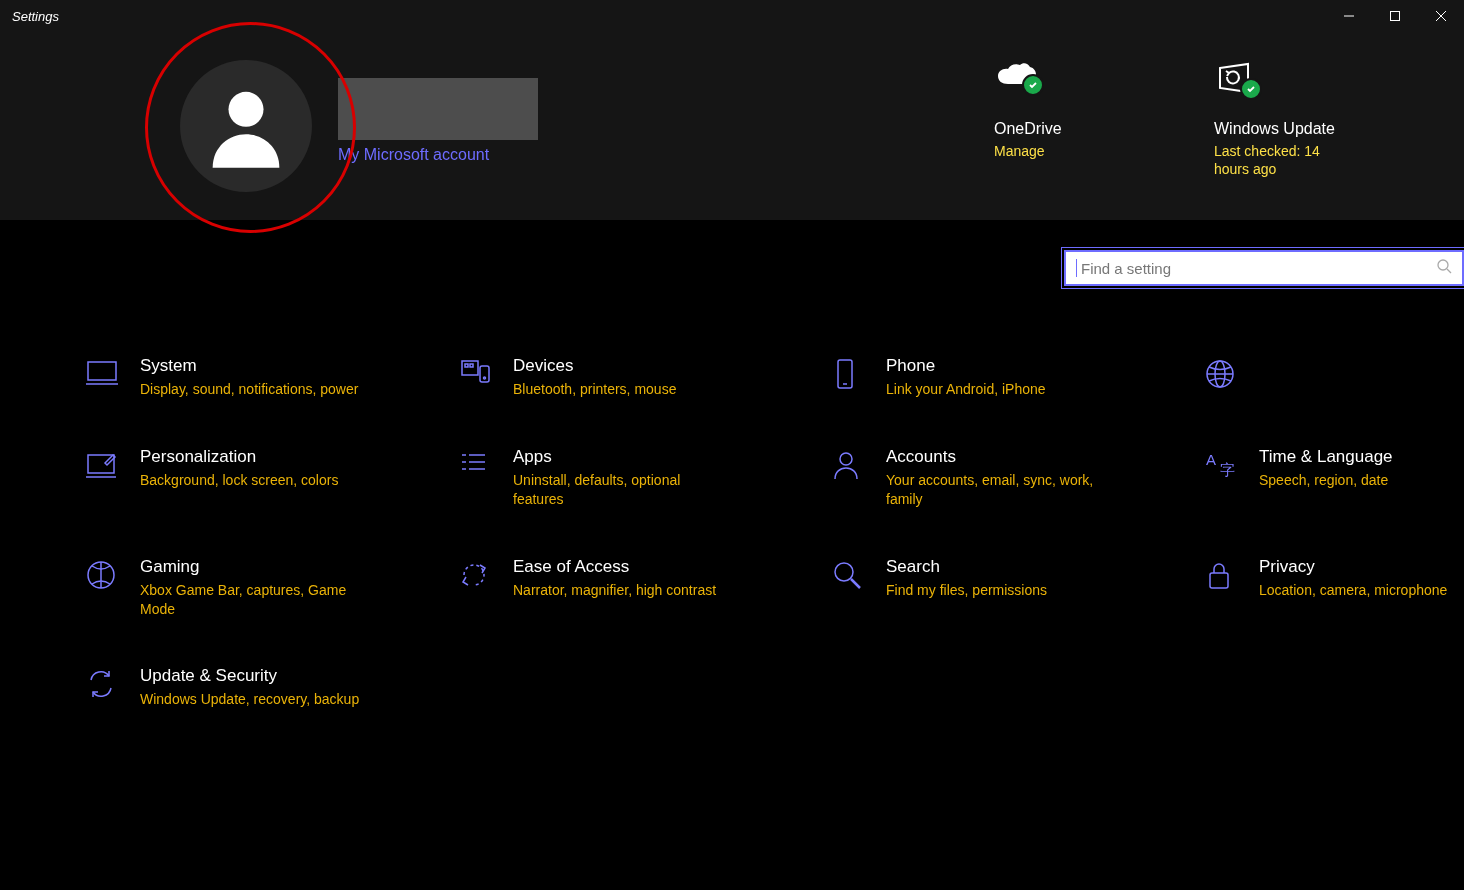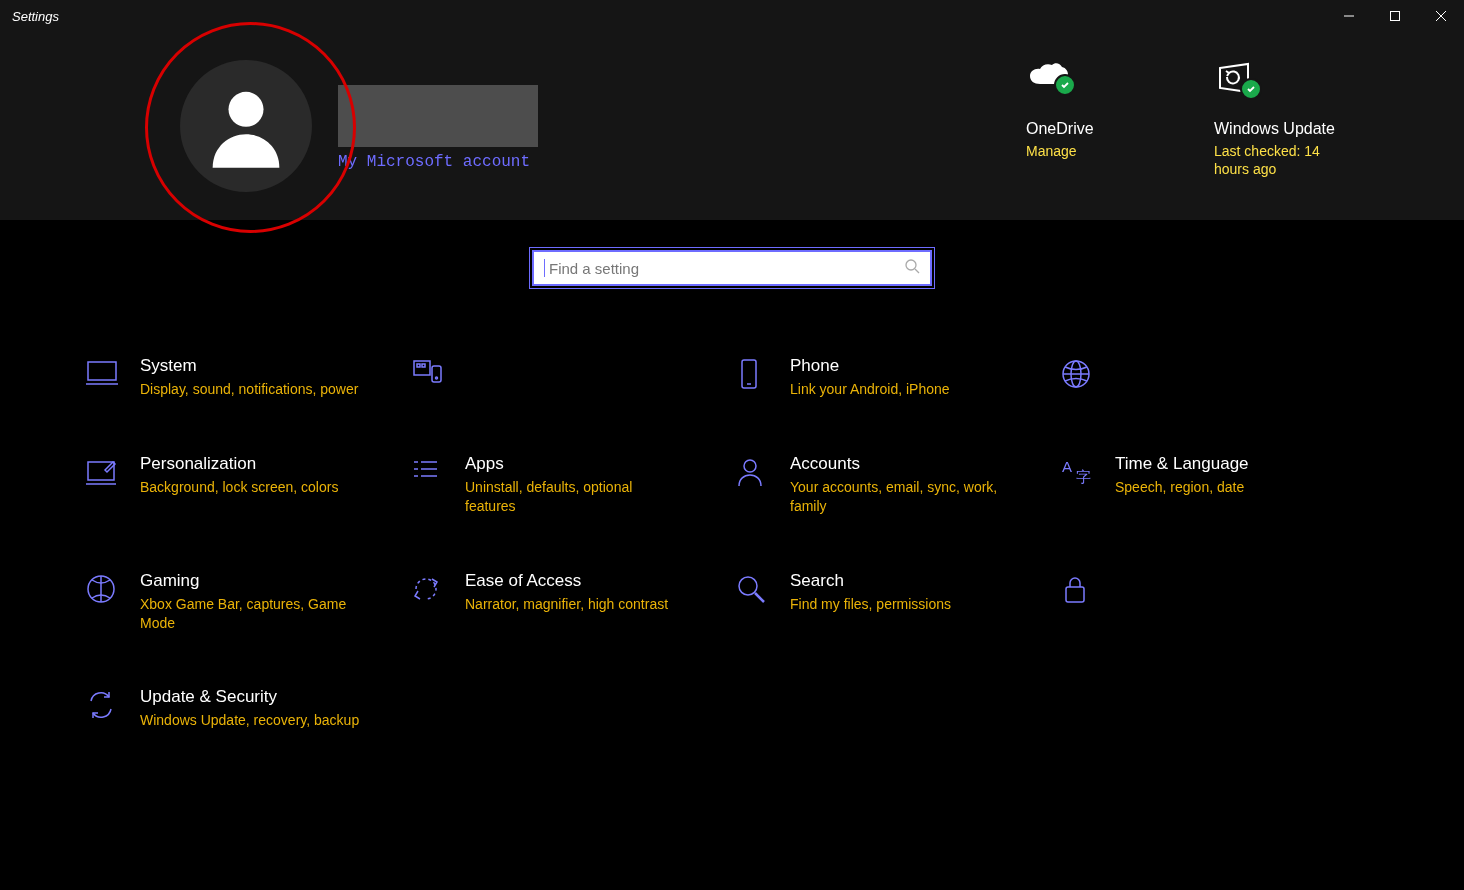--- a/index.html
+++ b/index.html
@@ -7,38 +7,38 @@
   .titlebar{display:flex;align-items:center;justify-content:space-between;height:32px;padding:0 0 0 12px;font-style:italic;}
   .title{font-size:13px;}
   .winbtns{display:flex;height:32px;}
   .winbtn{width:46px;height:32px;display:flex;align-items:center;justify-content:center;}
   .winbtn svg{stroke:#fff;}
   .profile{position:absolute;left:180px;top:60px;display:flex;align-items:flex-start;}
   .avatar-wrap{position:relative;width:140px;height:140px;}
   .ring{position:absolute;left:-35px;top:-38px;width:205px;height:205px;border:3px solid #d80000;border-radius:50%;pointer-events:none;}
   .avatar{width:132px;height:132px;border-radius:50%;background:#2a2a2a;display:flex;align-items:center;justify-content:center;}
   .avatar svg{fill:#fff;}
-  .profile-info{margin-left:18px;margin-top:25px;font-family:Liberation Mono, monospace;}
+  .profile-info{margin-left:18px;margin-top:18px;}
   .name-redact{width:200px;height:62px;background:#4d4d4d;}
   .ms-link{color:#6e6cff;font-size:16px;margin-top:6px;display:inline-block;}
-  .status-row{position:absolute;right:110px;top:60px;display:flex;gap:48px;}
+  .status-row{position:absolute;right:110px;top:60px;display:flex;gap:80px;}
   .status-tile{width:140px;}
   .status-icon{height:50px;position:relative;}
   .status-title{font-size:16px;margin-top:10px;}
   .status-sub{font-size:14px;color:#fde047;margin-top:4px;line-height:1.3;}
   .badge{position:absolute;left:20px;top:20px;width:18px;height:18px;border-radius:50%;background:#1aa94b;border:2px solid #151515;display:flex;align-items:center;justify-content:center;}
   .badge svg{stroke:#fff;}
   .main{padding:30px 0 0 0;background:#000;}
-  .search-wrap{display:flex;justify-content:center;margin-bottom:70px;}
+  .search-wrap{display:flex;justify-content:flex-end;margin-bottom:70px;}
   .searchbox{width:400px;height:36px;background:#fff;border:2px solid #6e6cff;outline:1px solid #6e6cff;outline-offset:2px;display:flex;align-items:center;padding:0 10px;box-sizing:border-box;}
   .searchbox input{flex:1;border:none;outline:none;font-size:15px;color:#666;font-family:inherit;background:transparent;}
   .searchbox input::placeholder{color:#777;}
   .searchbox .caret{width:1px;height:18px;background:#6e6cff;margin-right:2px;}
   .sicon{opacity:.5;}
-  .grid{display:grid;grid-template-columns:repeat(4,325px);column-gap:0;row-gap:55px;padding:0 0 0 85px;}
+  .grid{display:grid;grid-template-columns:repeat(4,325px);column-gap:0;row-gap:55px;padding:0 0 0 85px;gap:48px;}
   .cat{display:flex;align-items:flex-start;cursor:default;}
   .cat-icon{width:55px;flex-shrink:0;display:flex;justify-content:flex-start;padding-top:2px;}
   .cat-icon svg{stroke:#7b7bff;fill:none;stroke-width:1.5;}
   .cat-text{max-width:220px;}
   .cat-title{font-size:17px;}
   .cat-desc{font-size:14px;color:#eab308;margin-top:4px;line-height:1.35;}
 </style>
 </head>
 <body>
 
@@ -147,20 +147,24 @@
     <div class="cat">
       <div class="cat-icon">
           <svg width="34" height="30" viewBox="0 0 34 30">
             <rect x="4" y="3" width="16" height="14"></rect>
             <rect x="7" y="6" width="3" height="3"></rect>
             <rect x="12" y="6" width="3" height="3"></rect>
             <rect x="22" y="8" width="9" height="16" rx="2"></rect>
             <circle cx="26.5" cy="20" r="1"></circle>
           </svg>
         </div>
+      <div class="cat-text">
+          <div class="cat-title">Devices</div>
+          <div class="cat-desc">Bluetooth, printers, mouse</div>
+        </div>
     </div>
 
     <div class="cat">
       <div class="cat-icon">
           <svg width="28" height="32" viewBox="0 0 28 32">
             <rect x="7" y="2" width="14" height="28" rx="2"></rect>
             <line x1="12" y1="26" x2="16" y2="26"></line>
           </svg>
         </div>
       <div class="cat-text">
@@ -280,20 +284,24 @@
         </div>
     </div>
 
     <div class="cat">
       <div class="cat-icon">
           <svg width="30" height="32" viewBox="0 0 30 32">
             <rect x="6" y="14" width="18" height="15" rx="2"></rect>
             <path d="M10 14v-4a5 5 0 0 1 10 0v4"></path>
           </svg>
         </div>
+      <div class="cat-text">
+          <div class="cat-title">Privacy</div>
+          <div class="cat-desc">Location, camera, microphone</div>
+        </div>
     </div>
 
     <div class="cat">
       <div class="cat-icon">
           <svg width="32" height="32" viewBox="0 0 32 32">
             <path d="M6 12a10 10 0 0 1 18-4"></path>
             <polyline points="24,3 24,8 19,8"></polyline>
             <path d="M26 20a10 10 0 0 1-18 4"></path>
             <polyline points="8,29 8,24 13,24"></polyline>
           </svg>

